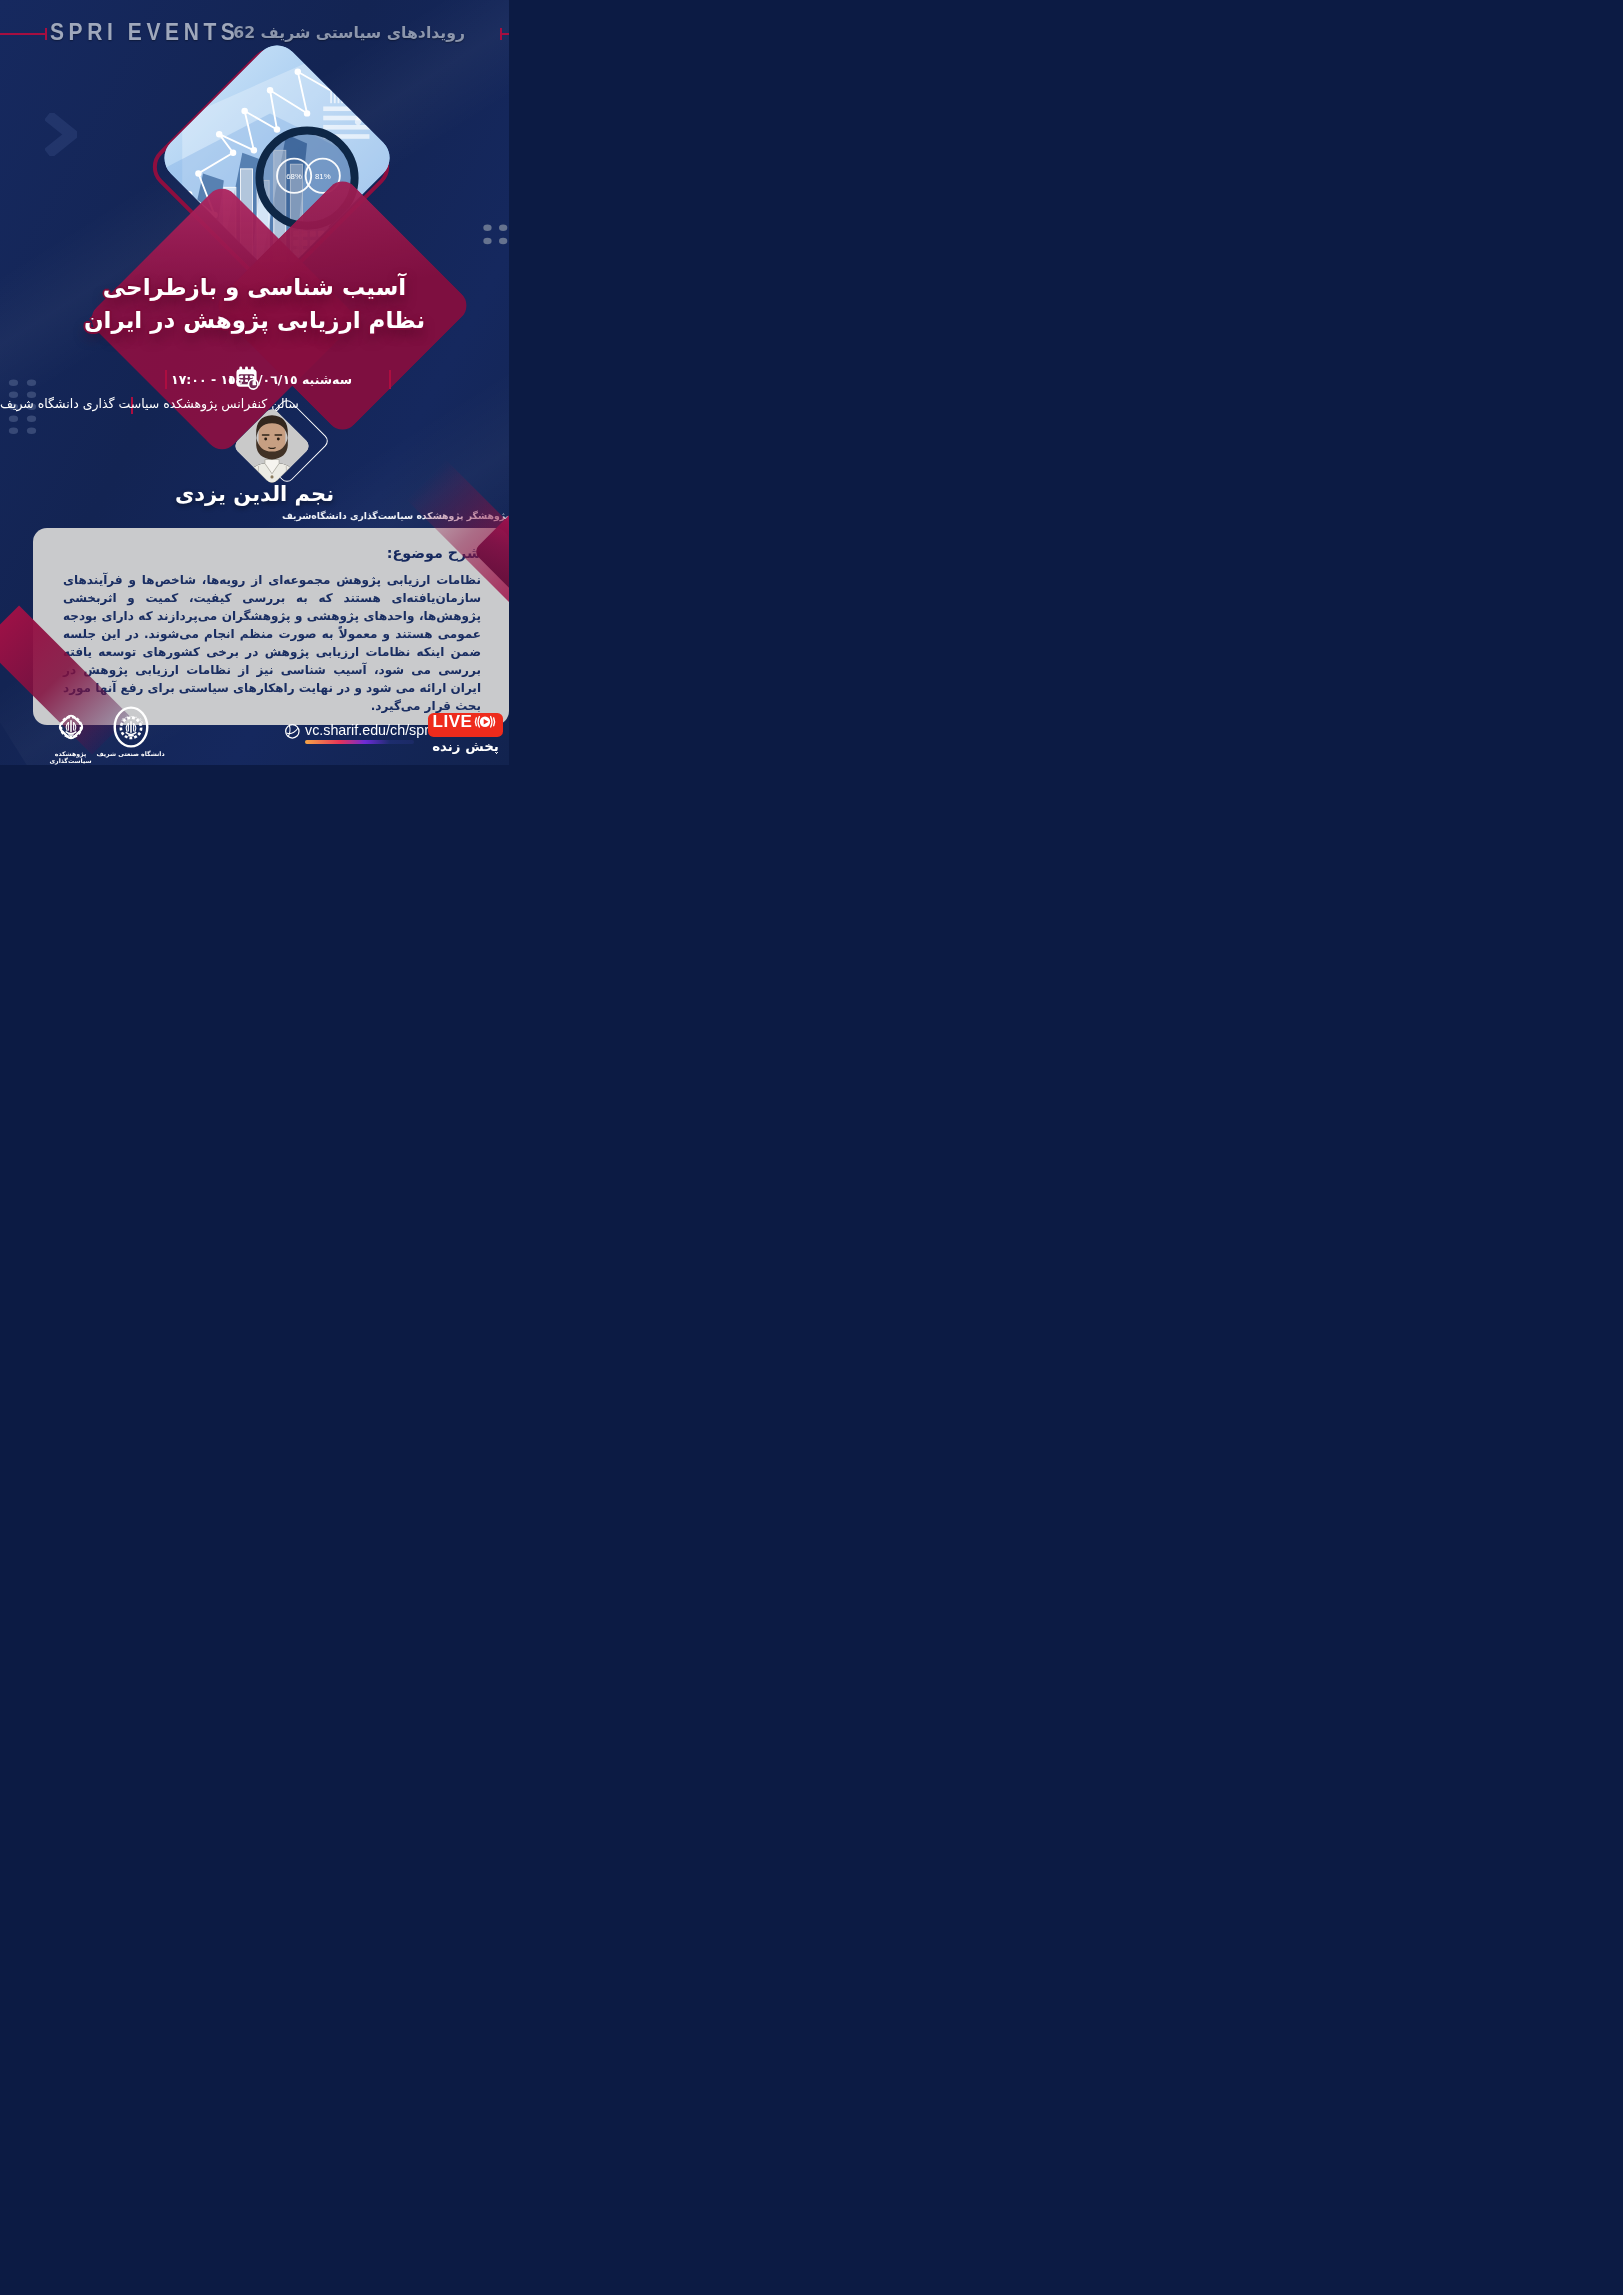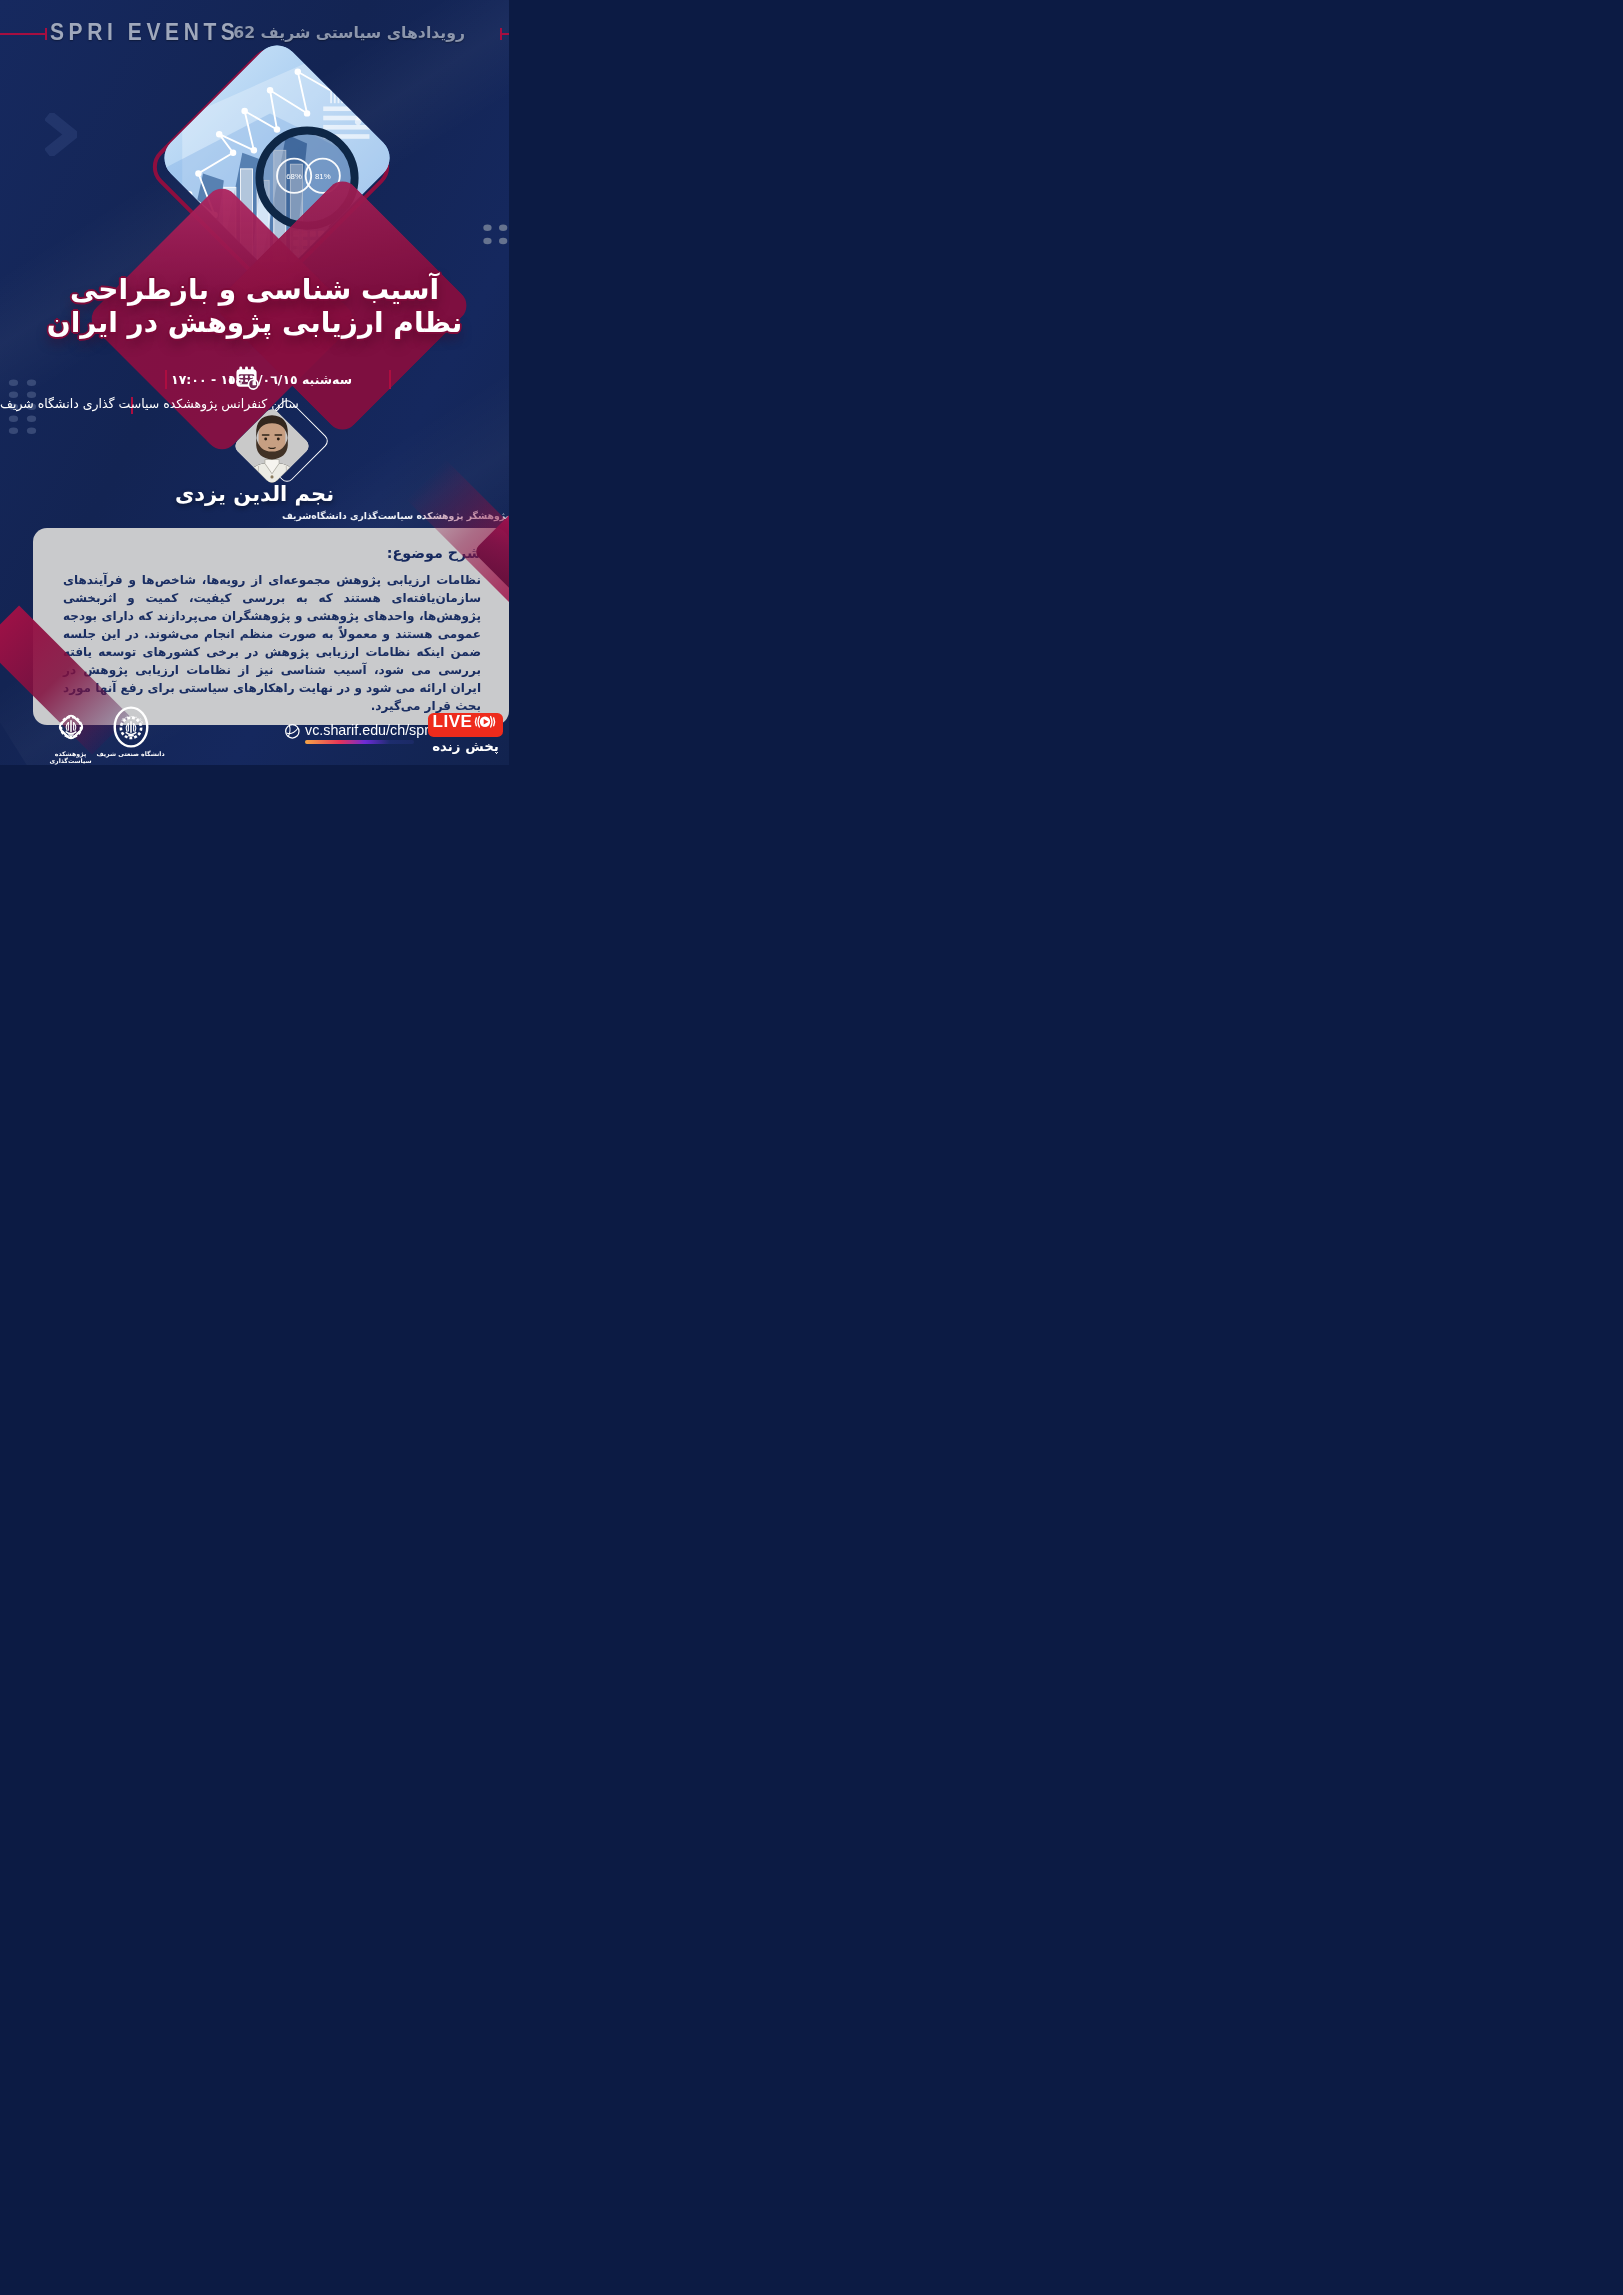--- a/index.html
+++ b/index.html
@@ -24,21 +24,21 @@
                 transform:rotate(45deg);}
   .hero-dia{left:191px;top:72px;width:172px;height:172px;border-radius:22px;overflow:hidden;transform:rotate(45deg);
             background:#8ab9ea;}
   .hero-art{position:absolute;left:-37px;top:-37px;width:245px;height:245px;transform:rotate(-45deg);}
   
   .tdia{border-radius:16.7px;transform:rotate(45deg);}
   .tdia.left{left:125px;top:222px;width:194px;height:194px;
      background:linear-gradient(135deg,rgba(205,60,125,.50) 0%,rgba(205,60,125,0) 42%),rgba(140,15,66,.92);}
   .tdia.right{left:250px;top:213px;width:185px;height:185px;
      background:linear-gradient(125deg,rgba(205,60,125,.35) 0%,rgba(205,60,125,0) 45%),rgba(134,14,62,.93);}
-  .title{left:0;right:0;text-align:center;color:#fff;font-weight:900;font-size:28px;direction:rtl;line-height:1;
+  .title{left:0;right:0;text-align:center;color:#fff;font-weight:900;font-size:23px;direction:rtl;line-height:1;
      text-shadow:1.9px 0 0 #7E0B3A,-1.9px 0 0 #7E0B3A,0 1.9px 0 #7E0B3A,0 -1.9px 0 #7E0B3A,
        1.4px 1.4px 0 #7E0B3A,-1.4px 1.4px 0 #7E0B3A,1.4px -1.4px 0 #7E0B3A,-1.4px -1.4px 0 #7E0B3A,0 5.6px 10.2px rgba(60,5,28,.55);}
   .title.l1{top:276px;}
   .title.l2{top:309px;}
   
   .rbar{background:#AD0D40;width:2.3px;}
   .meta{color:#fff;font-weight:700;font-size:12.5px;white-space:nowrap;}
   .venue{left:0;right:0;top:396px;text-align:left;color:#fff;font-weight:400;font-size:12.5px;direction:rtl;}
   
   .photo-outline{left:256px;top:410px;width:60px;height:60px;border:1.2px solid #fff;border-radius:7.4px;transform:rotate(45deg);}

